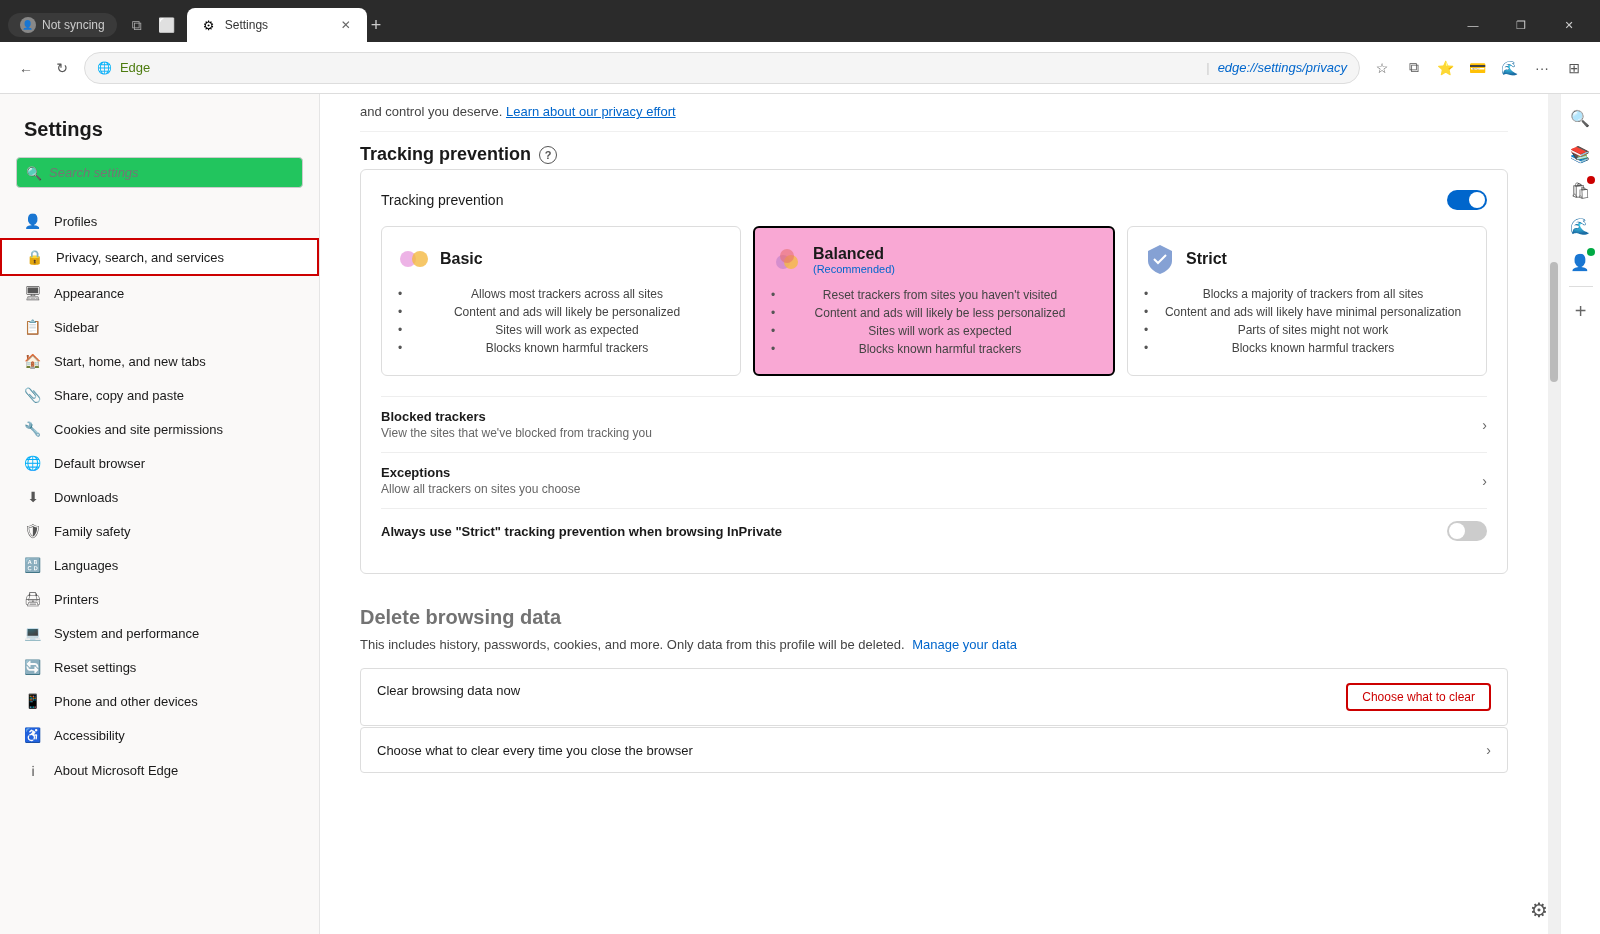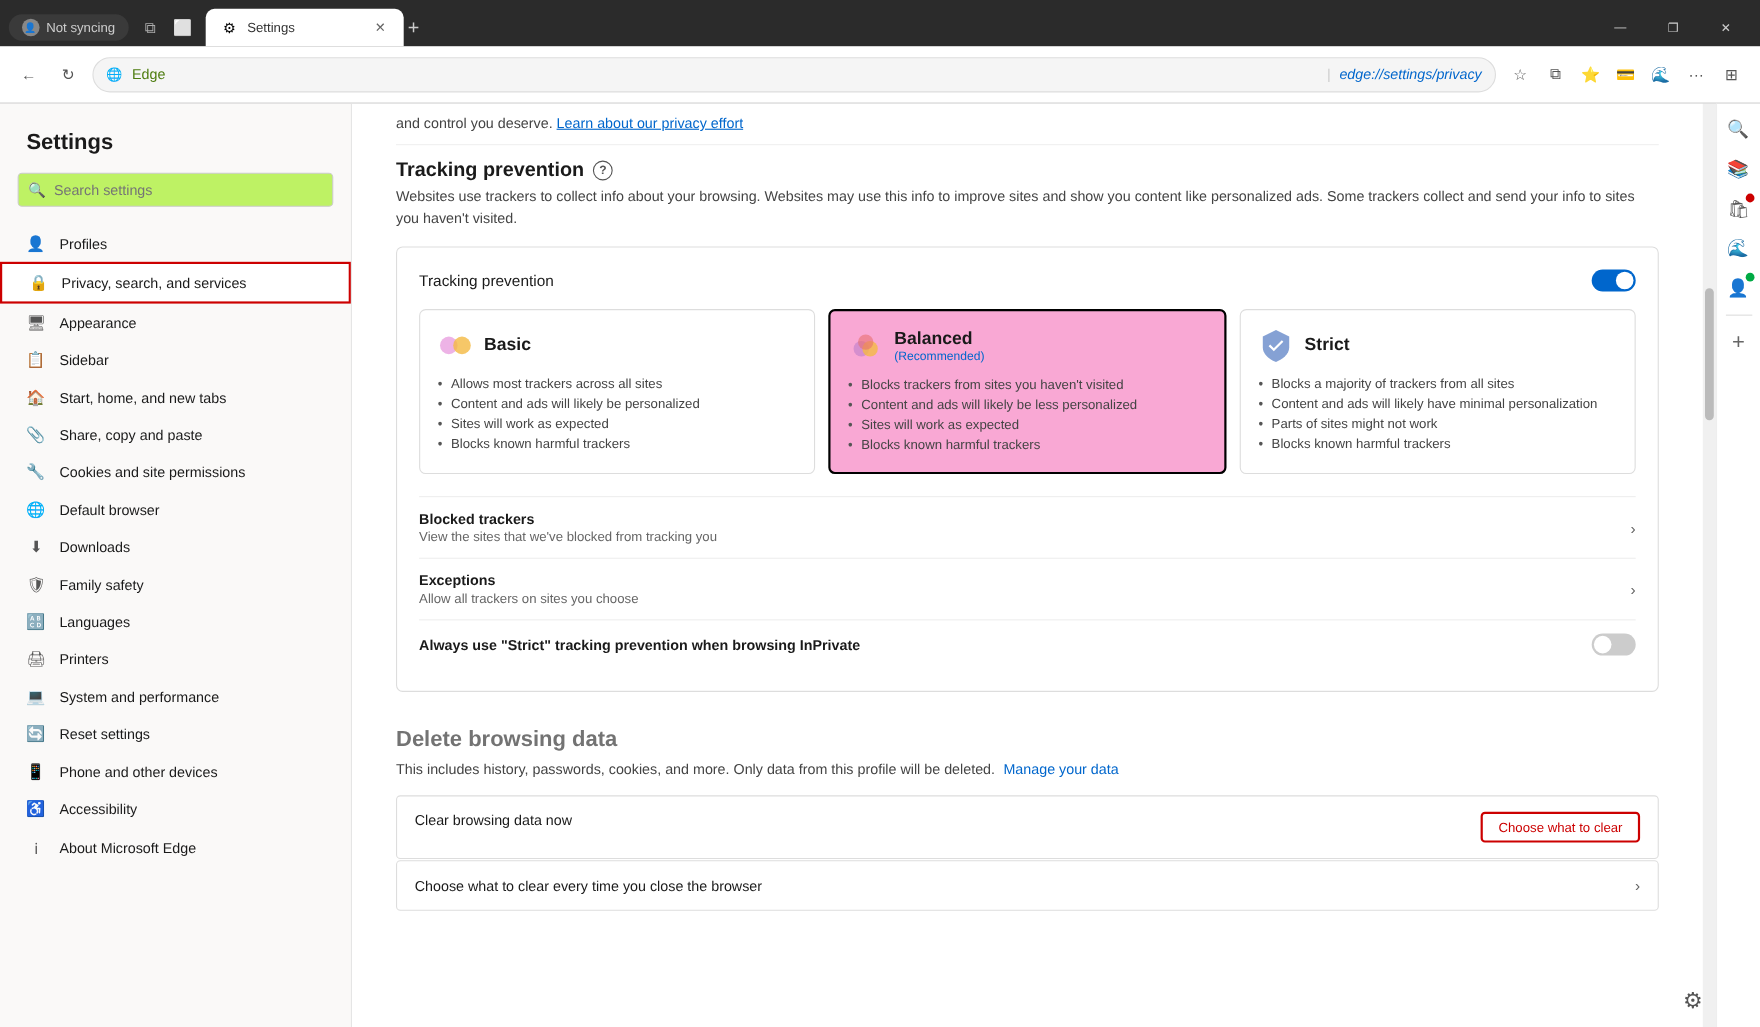--- a/index.html
+++ b/index.html
@@ -35,21 +35,21 @@
     .notification-dot { position: relative; }
 
     
     .main-area { display: flex; flex: 1; background: #fff; overflow: hidden; height: calc(934px - 94px); }
 
     
     .sidebar { width: 320px; min-width: 320px; background: #faf9f8; border-right: 1px solid #e5e5e5; overflow-y: auto; padding: 16px 0; }
     .sidebar-title { font-size: 20px; font-weight: 600; color: #1a1a1a; padding: 8px 24px 16px; }
     .search-box { margin: 0 16px 16px; position: relative; }
     .search-box-icon { position: absolute; left: 10px; top: 50%; transform: translateY(-50%); color: #666; font-size: 13px; }
-    .search-box input { width: 100%; padding: 7px 12px 7px 32px; border: 1px solid #ccc; border-radius: 4px; font-size: 13px; background: #bef264; }
+    .search-box input { width: 100%; padding: 7px 12px 7px 32px; border: 1px solid #ccc; border-radius: 4px; font-size: 13px; background: #22c55e; font-style: italic; }
     .nav-item { display: flex; align-items: center; gap: 12px; padding: 9px 24px; cursor: pointer; color: #1a1a1a; font-size: 13px; border-radius: 0; }
     .nav-item.highlighted { border: 2px solid #cc0000; background: #fff5f5; }
     .nav-icon { font-size: 14px; color: #555; width: 18px; text-align: center; }
 
     
     .content-area { flex: 1; overflow-y: auto; padding: 0 40px 40px; background: #fff; position: relative; }
     .content-top-hint { color: #0066cc; font-size: 13px; padding: 12px 0; border-bottom: 1px solid #f0f0f0; margin-bottom: 12px; }
 
     
     .section { margin-bottom: 32px; }
@@ -71,21 +71,21 @@
     
     .prevention-cards { display: flex; gap: 12px; margin-bottom: 20px; }
     .prevention-card { flex: 1; border: 1.5px solid #ddd; border-radius: 6px; padding: 16px; cursor: pointer; }
     .prevention-card.selected { border: 2px solid #000000; background: #f9a8d4; }
     .card-header { display: flex; align-items: center; gap: 10px; margin-bottom: 10px; }
     .card-icon { width: 32px; height: 32px; }
     .card-title-wrap { }
     .card-title { font-size: 16px; font-weight: 600; color: #1a1a1a; }
     .card-subtitle { font-size: 11px; color: #0066cc; }
     .card-list { list-style: none; padding: 0; }
-    .card-list li { font-size: 12px; color: #444; padding: 2px 0 2px 12px; position: relative; }
+    .card-list li { font-size: 12px; color: #444; padding: 2px 0 2px 12px; position: relative; text-align: center; }
     .card-list li::before { content: '•'; position: absolute; left: 0; color: #555; }
 
     
     .settings-row { display: flex; align-items: center; justify-content: space-between; padding: 12px 0; border-top: 1px solid #eee; cursor: pointer; }
     .settings-row-left { }
     .settings-row-title { font-size: 13px; font-weight: 700; color: #1a1a1a; }
     .settings-row-desc { font-size: 12px; color: #666; margin-top: 2px; }
     .chevron { color: #666; font-size: 14px; }
 
     
@@ -246,21 +246,20 @@
       <div class="content-top-hint" style="font-size:13px;padding:10px 0 12px;">
         <span style="color:#444;">and control you deserve. </span>
         <a href="#" style="color:#0066cc;">Learn about our privacy effort</a>
       </div>
 
       <div class="section">
         <div class="section-title">
           <span>Tracking prevention</span>
           <div class="help-icon">?</div>
         </div>
-        <p class="section-desc">Websites use trackers to collect info about your browsing. Websites may use this info to improve sites and show you content like personalized ads. Some trackers collect and send your info to sites you haven't visited.</p>
 
         <div class="tracking-box">
           <div class="tracking-box-header">
             <span class="tracking-box-title">Tracking prevention</span>
             <div class="toggle"></div>
           </div>
 
           <div class="prevention-cards">
 
             <div class="prevention-card">
@@ -287,21 +286,21 @@
                   <circle cx="12" cy="18" r="7" fill="#cc88cc" opacity="0.8"></circle>
                   <circle cx="20" cy="18" r="7" fill="#f4b942" opacity="0.8"></circle>
                   <circle cx="16" cy="12" r="7" fill="#e87070" opacity="0.6"></circle>
                 </svg>
                 <div class="card-title-wrap">
                   <div class="card-title">Balanced</div>
                   <div class="card-subtitle">(Recommended)</div>
                 </div>
               </div>
               <ul class="card-list">
-                <li>Blocks trackers from sites you haven't visited</li>
+                <li>Reset trackers from sites you haven't visited</li>
                 <li>Content and ads will likely be less personalized</li>
                 <li>Sites will work as expected</li>
                 <li>Blocks known harmful trackers</li>
               </ul>
             </div>
 
             <div class="prevention-card">
               <div class="card-header">
                 <svg class="card-icon" viewBox="0 0 32 32">
                   <path d="M16 2 L28 8 L28 18 C28 24 22 29 16 31 C10 29 4 24 4 18 L4 8 Z" fill="#7090cc" opacity="0.85"></path>

